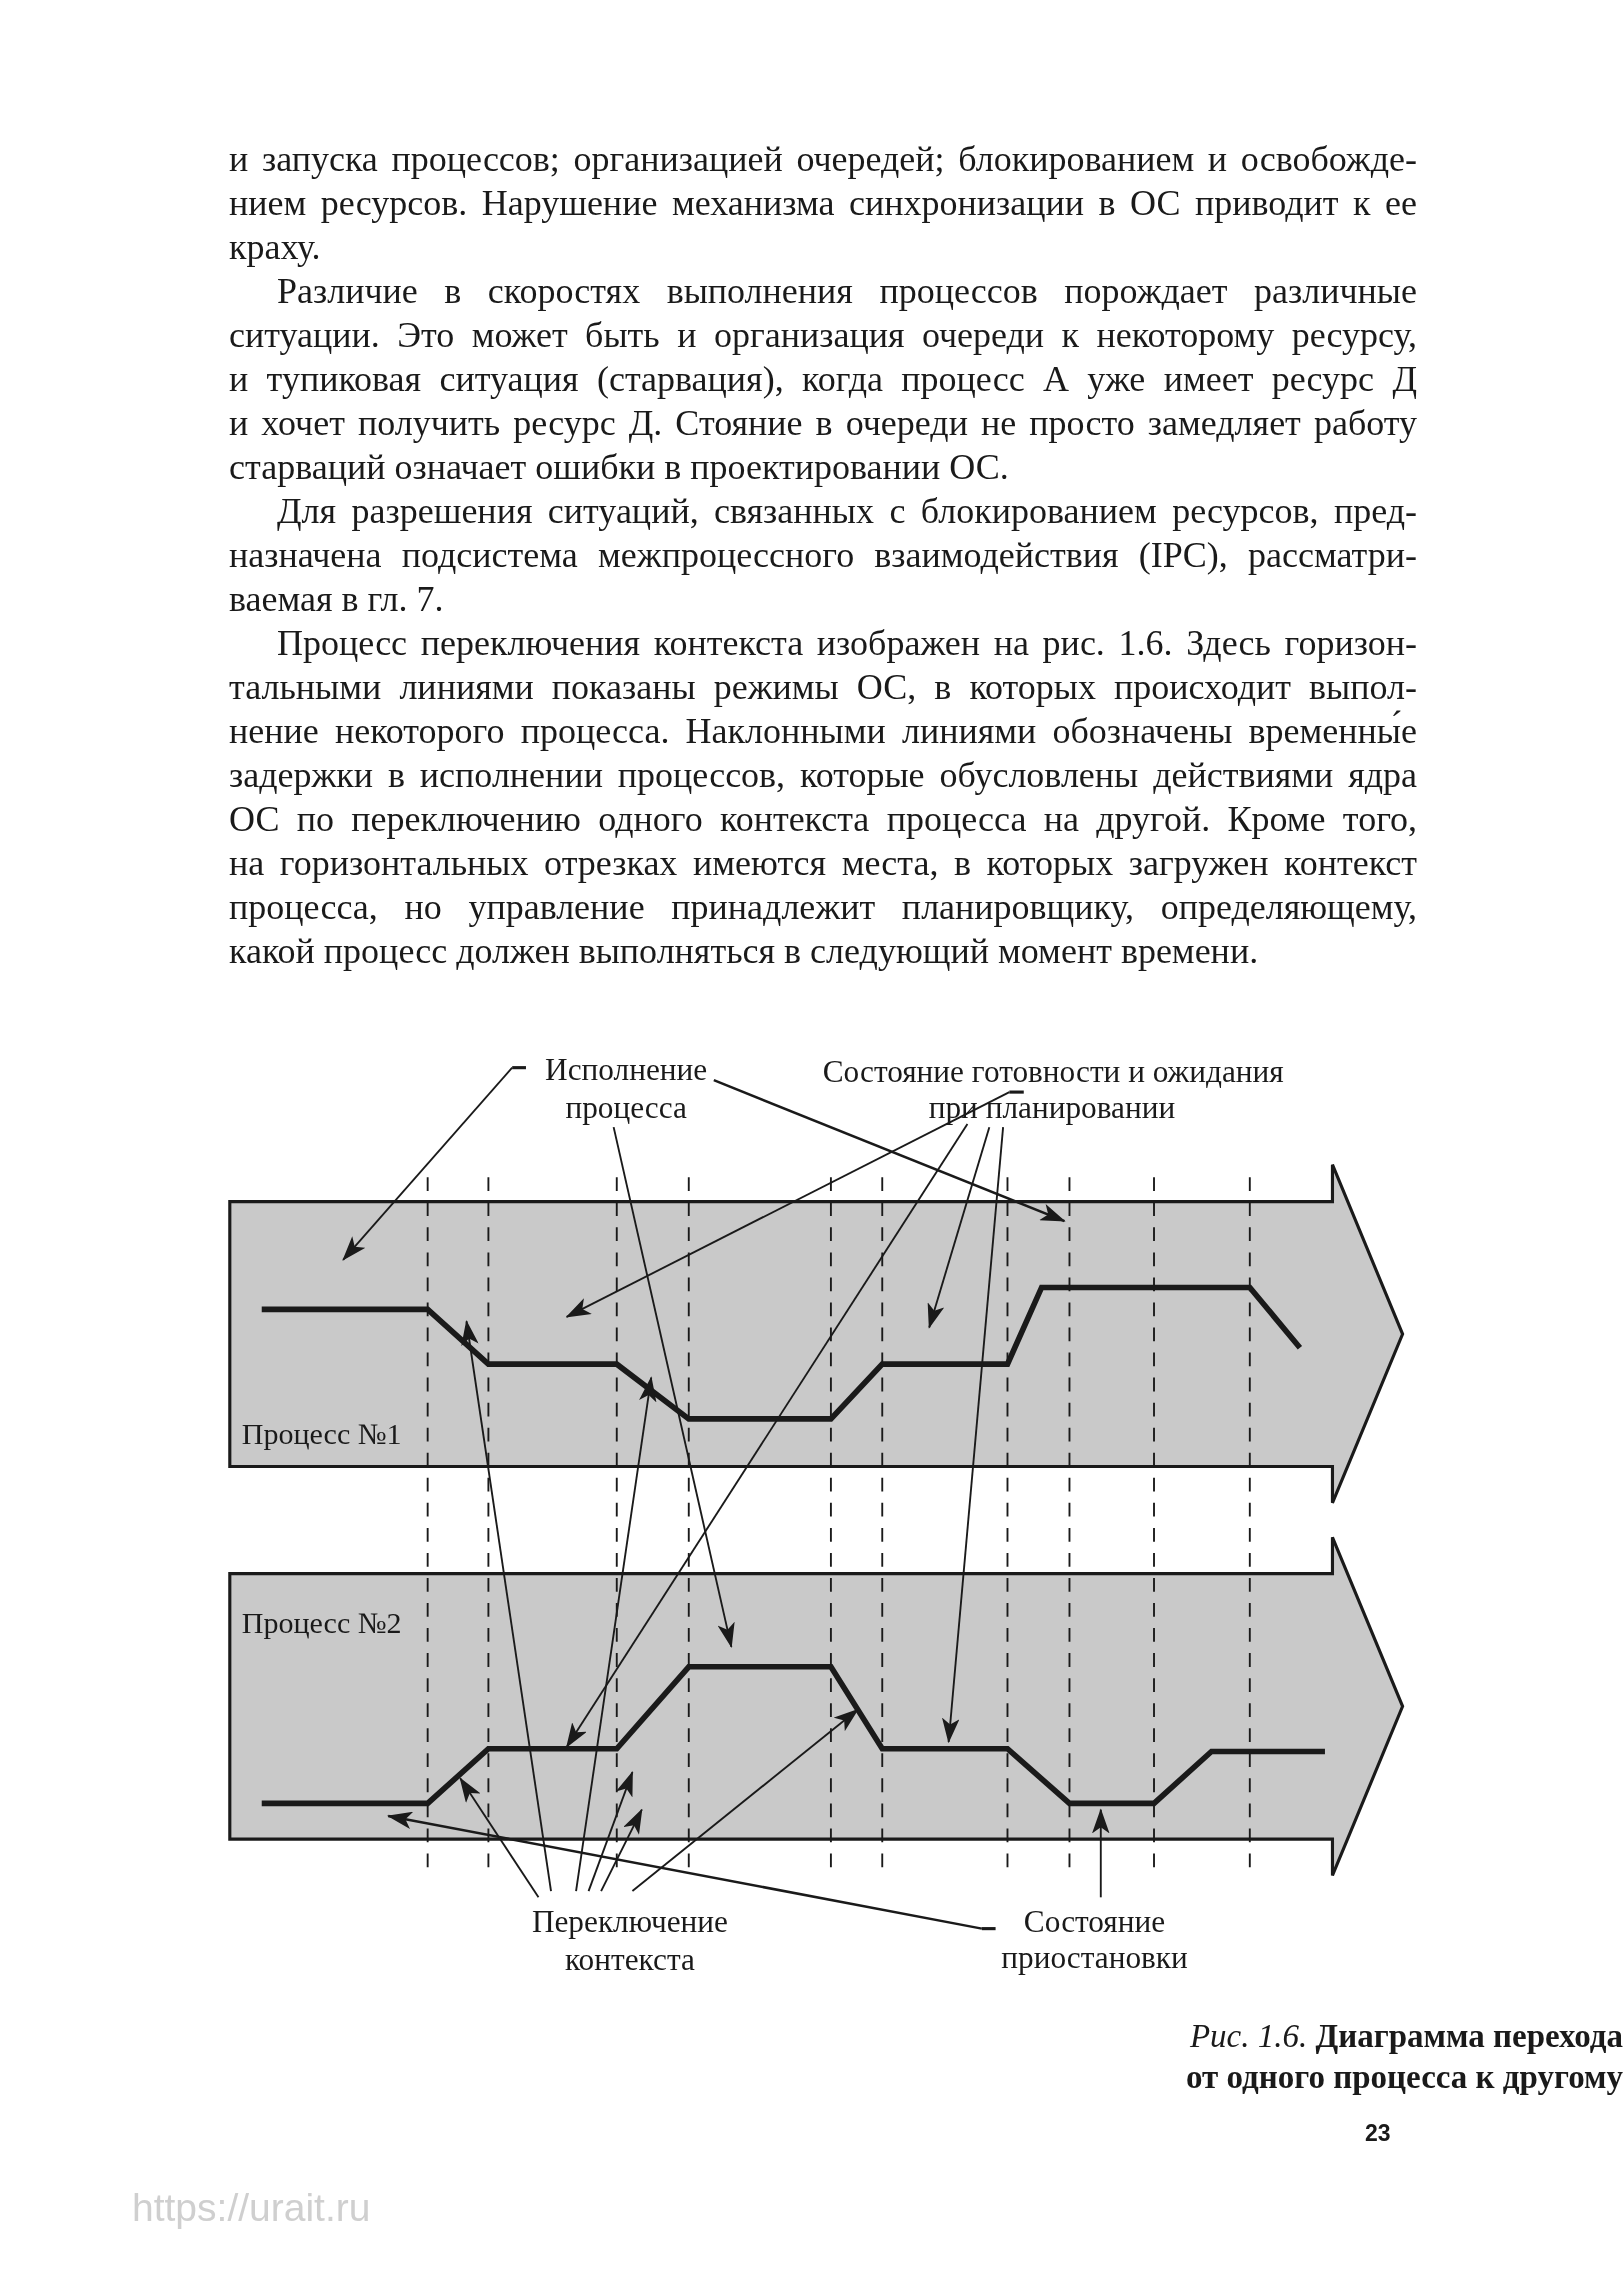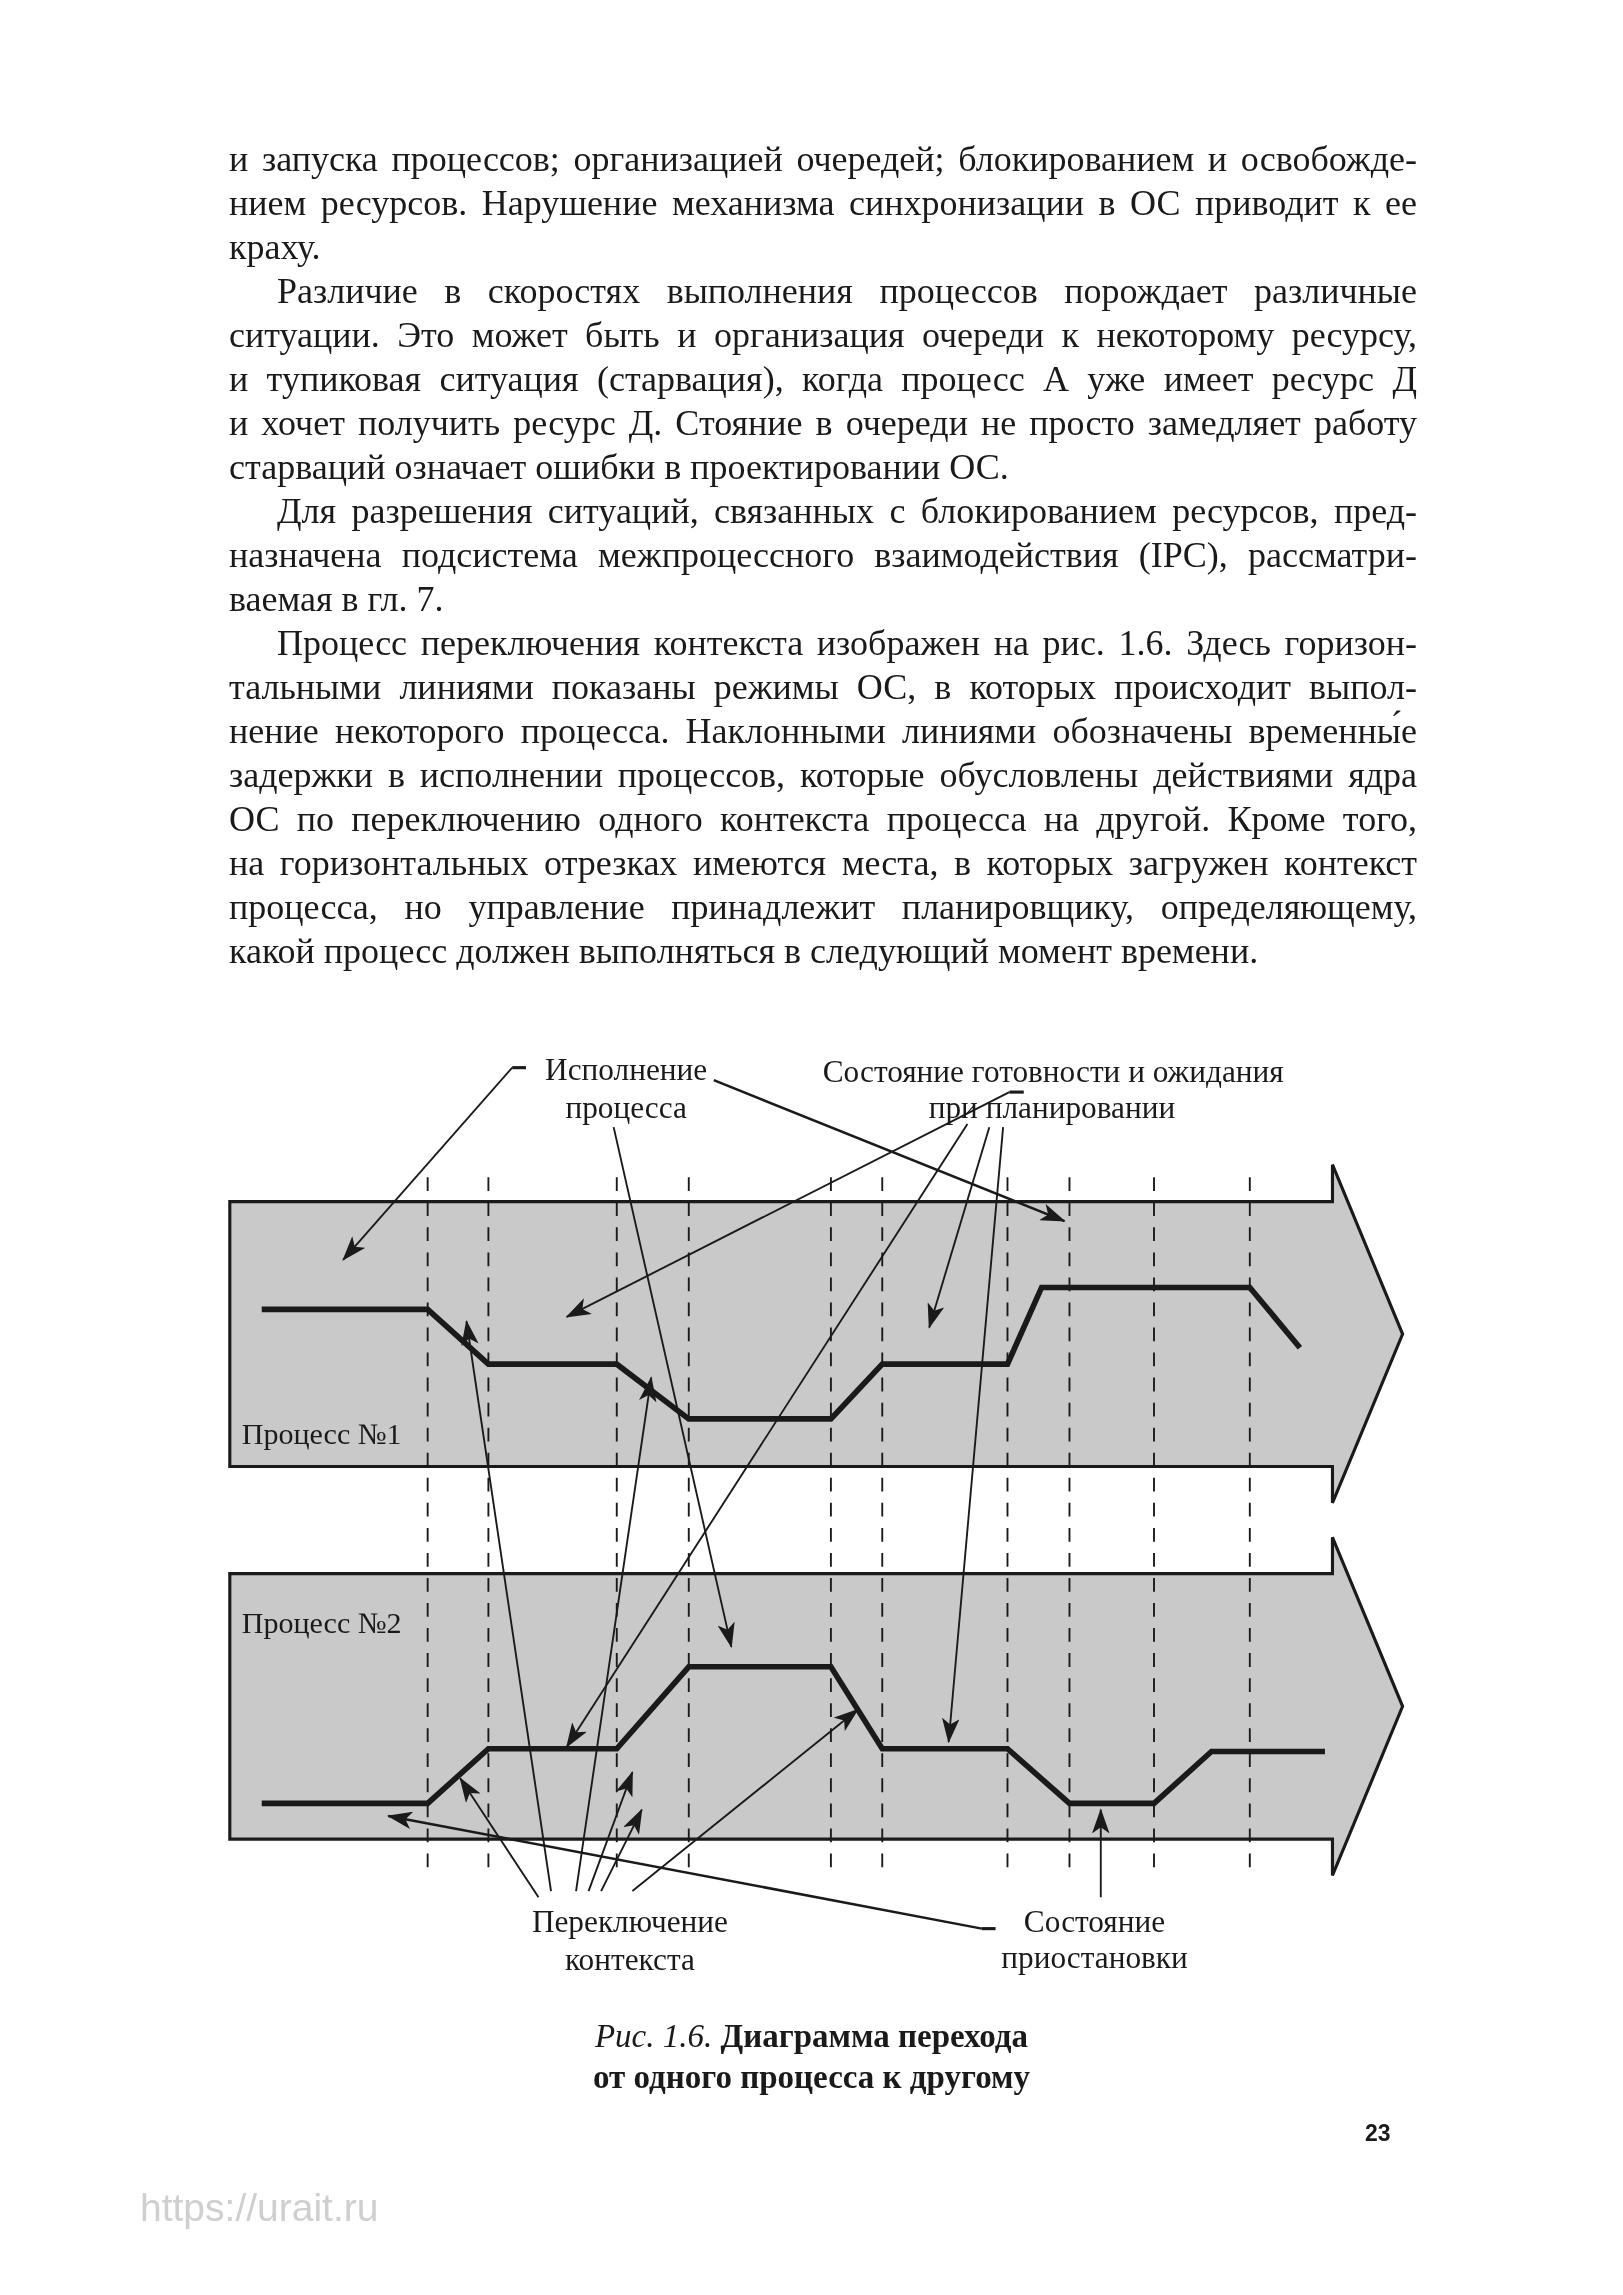--- a/index.html
+++ b/index.html
@@ -4,27 +4,27 @@
 <style>
   html, body { margin:0; padding:0; background:#ffffff; }
   body { width:1623px; height:2295px; position:relative; overflow:hidden;
          font-family:"Liberation Serif","DejaVu Serif",serif; color:#1a1a1a; }
   .text-block { position:absolute; left:229px; width:1188px; top:137px;
          font-size:36px; line-height:44px; text-align:justify; }
   .text-block p { margin:0; }
   .line { display:block; text-align:justify; text-align-last:justify; white-space:nowrap; }
   .line.last { text-align-last:left; }
   #diagram { position:absolute; left:0; top:0; width:1623px; height:2295px; }
-  .caption { position:absolute; left:0; width:1623px; top:2016px; text-align:center;
+  .caption { position:absolute; left:0; width:1623px; top:2016px; text-align:right;
          font-size:33px; line-height:41px; }
   .caption .cap-num { font-style:italic; font-weight:normal; }
   .caption .cap-title { font-weight:bold; }
   .page-number { position:absolute; left:1365px; top:2120px; width:50px; 
          font-family:"Liberation Sans","DejaVu Sans",sans-serif; font-weight:bold; font-size:23px; }
-  .watermark { position:absolute; left:140px; top:2186px;
+  .watermark { position:absolute; left:132px; top:2186px;
          font-family:"Liberation Sans","DejaVu Sans",sans-serif; font-size:39px; color:#cfcfcf; }
   .lbl { font-family:"Liberation Serif","DejaVu Serif",serif; fill:#1a1a1a; }
 </style>
 </head>
 <body>
 
 <div class="text-block" id="text-block">
     <p>
       <span class="line">и запуска процессов; организацией очередей; блокированием и освобожде-</span>
       <span class="line">нием ресурсов. Нарушение механизма синхронизации в ОС приводит к ее</span>

